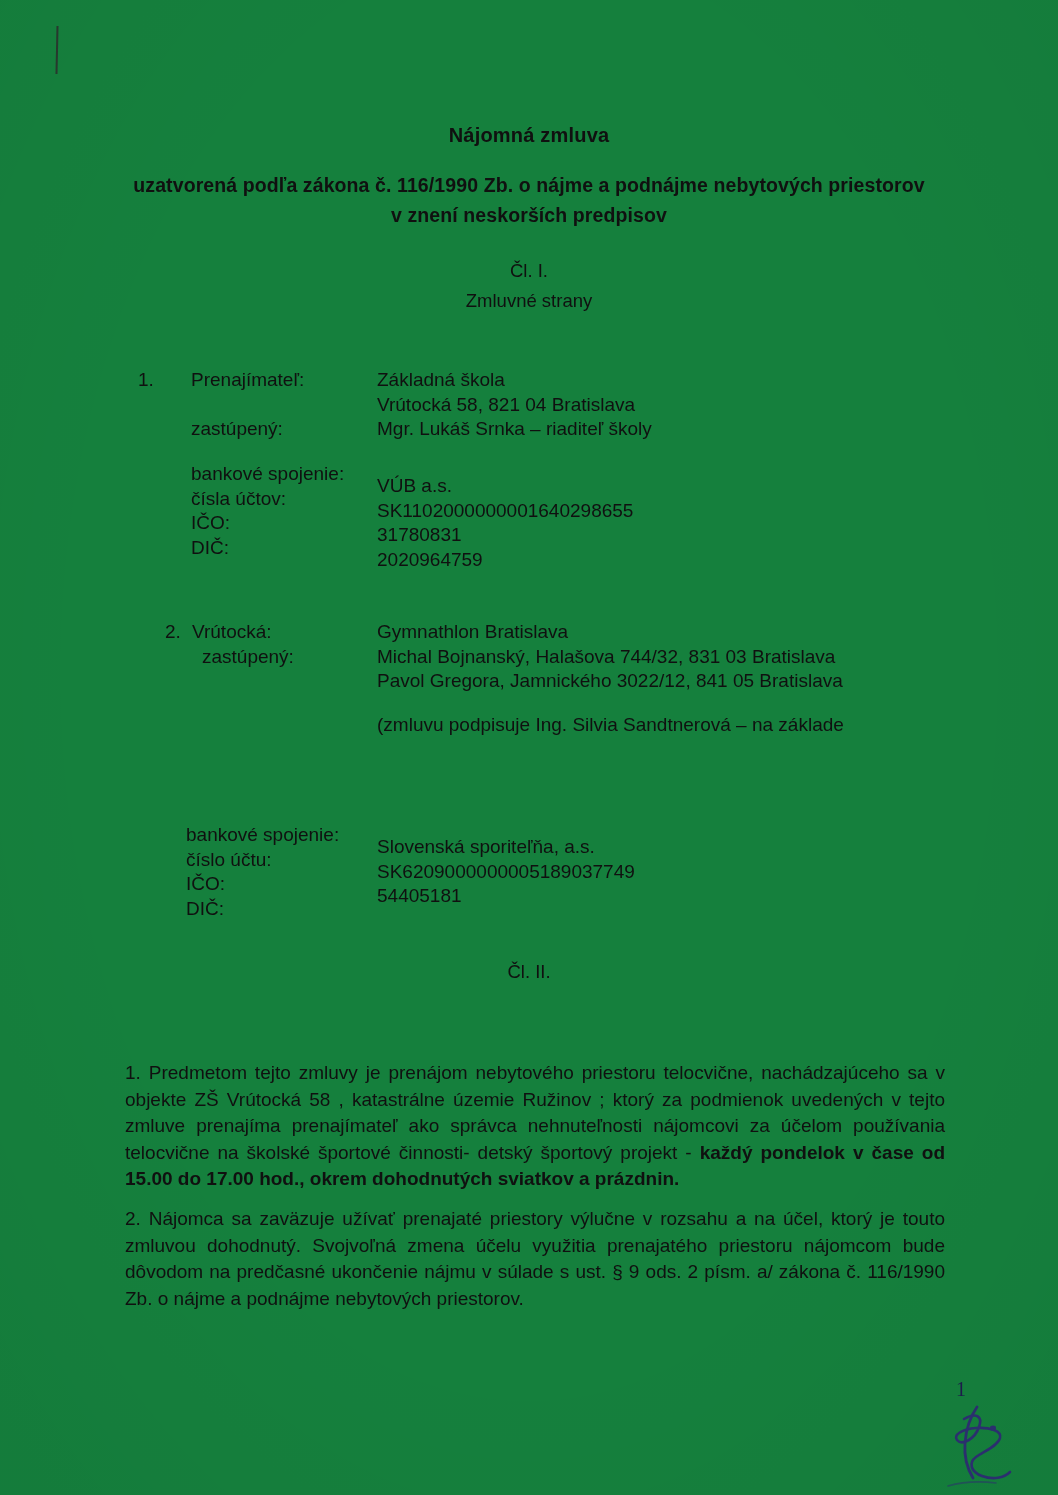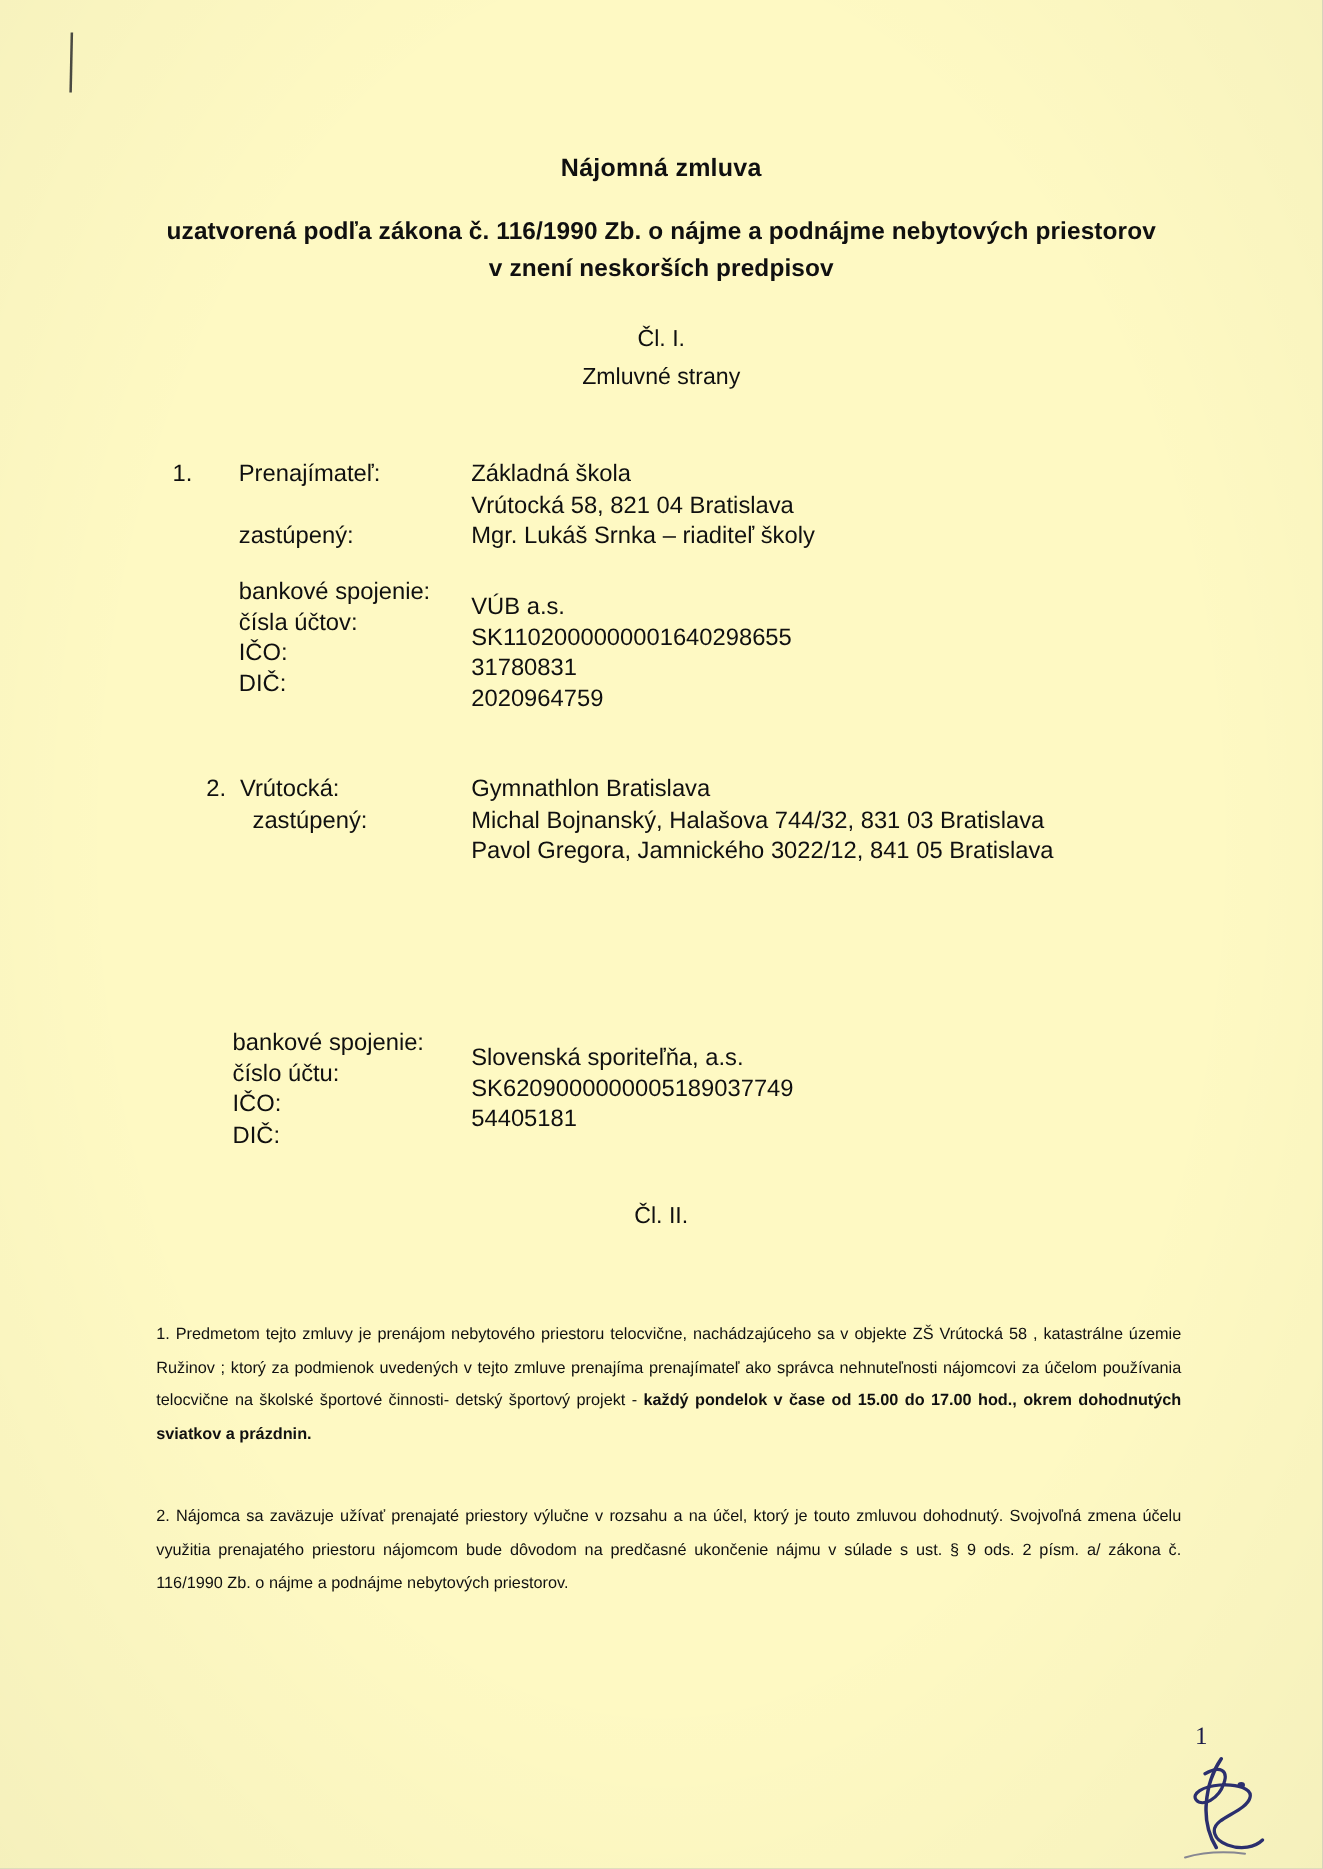--- a/index.html
+++ b/index.html
@@ -4,21 +4,21 @@
 <style>
   html, body {
     margin: 0;
     padding: 0;
     background: #b8b8b8;
   }
   .page {
     position: relative;
     width: 1058px;
     height: 1495px;
-    background: #fef9c3;
+    background: #15803d;
     margin: 0 auto;
     overflow: hidden;
     font-family: "Liberation Sans", sans-serif;
     color: #101010;
     -webkit-font-smoothing: antialiased;
   }
 
   
   .scan-tone {
     position: absolute;
@@ -132,21 +132,21 @@
     font-size: 19px;
     line-height: 25px;
     width: 520px;
   }
 
   
   .body-text {
     position: absolute;
     left: 125px;
     width: 820px;
-    font-size: 13px;
+    font-size: 19px;
     line-height: 26.5px;
     text-align: justify;
   }
   .para-1 { top: 1041px; }
   .para-2 { top: 1187px; }
   .para-2 { text-align: justify; }
   .body-text b { font-weight: bold; }
 
   .page-no {
     position: absolute;
@@ -228,20 +228,21 @@
     <div class="row">
       <span class="label indent">zastúpený:</span>
       <span class="value">Michal Bojnanský, Halašova 744/32,  831 03  Bratislava</span>
     </div>
     <div class="row">
       <span class="value">Pavol Gregora, Jamnického 3022/12, 841 05 Bratislava</span>
     </div>
   </div>
 
   <div class="note">
+    <div>(zmluvu podpisuje Ing. Silvia Sandtnerová – na základe</div>
   </div>
 
   <div class="bank bank-2">
     <div class="row">
       <span class="label">bankové spojenie:</span>
       <span class="value">Slovenská  sporiteľňa, a.s.</span>
     </div>
     <div class="row">
       <span class="label">číslo účtu:</span>
       <span class="value">SK6209000000005189037749</span>

